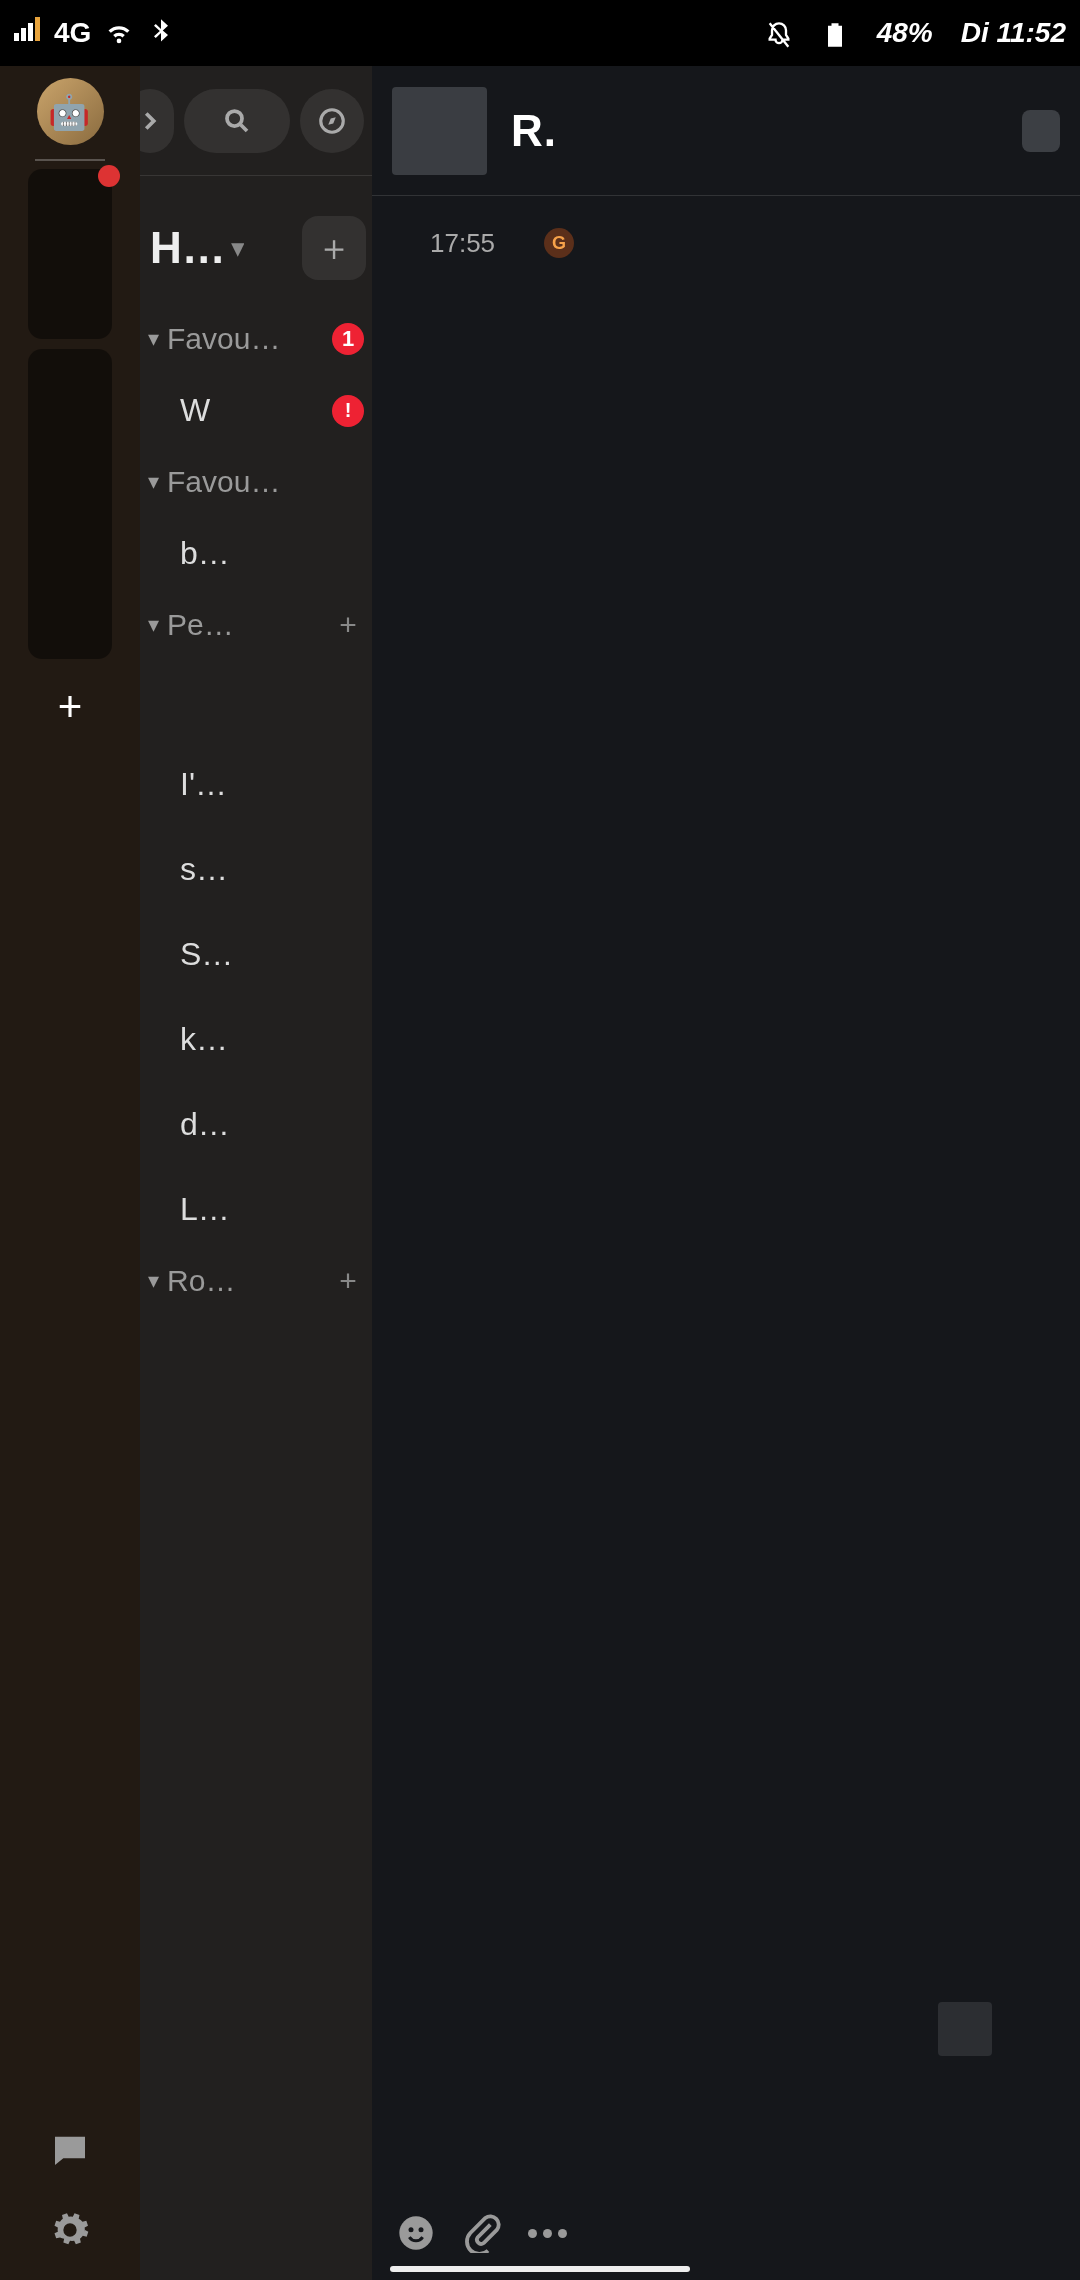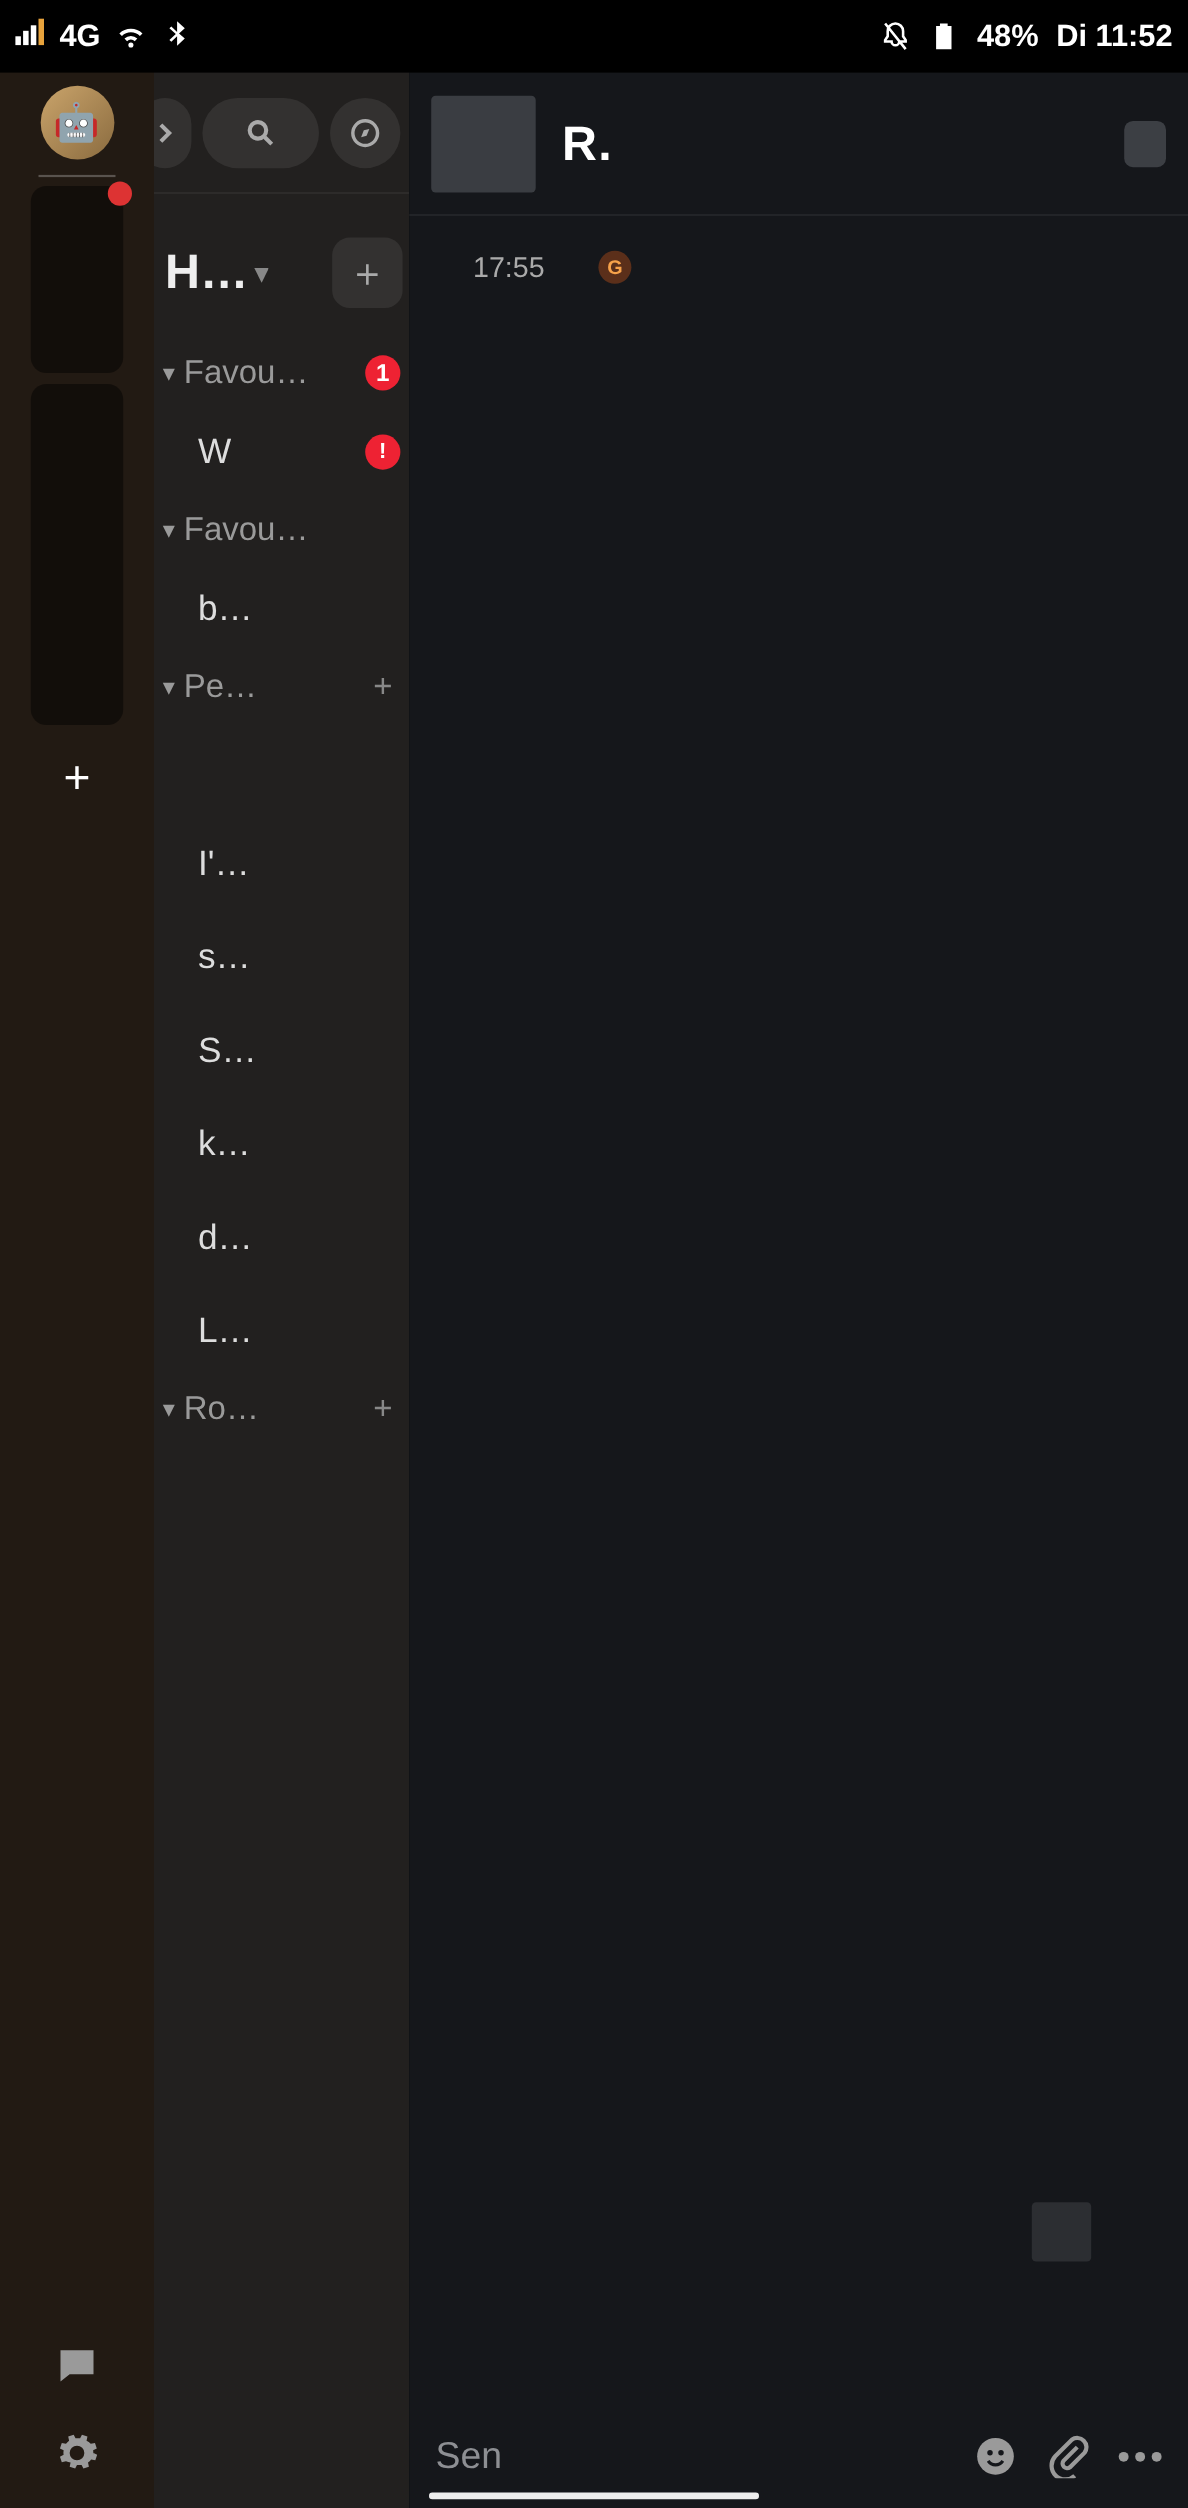--- a/index.html
+++ b/index.html
@@ -1,21 +1,21 @@
 <!DOCTYPE html>
 <html><head>
 <meta charset="utf-8">
 <style>
   * { margin: 0; padding: 0; box-sizing: border-box; }
   html, body { width: 743px; height: 1568px; overflow: hidden; background: #000; font-family: -apple-system, Helvetica, Arial, sans-serif; color: #ddd; }
 
   
   .status-bar { position: absolute; top: 0; left: 0; right: 0; height: 66px; background: #000; display: flex; align-items: center; justify-content: space-between; padding: 0 14px; font-size: 28px; font-weight: 600; color: #fff; }
   .sb-left { display: flex; align-items: flex-start; gap: 14px; }
-  .sb-right { display: flex; align-items: center; gap: 16px; }
+  .sb-right { display: flex; align-items: flex-end; gap: 28px; font-style: italic; }
   .signal { display:flex; align-items:flex-end; gap:2px; height:24px; }
   .bar { width:5px; background:#fff; }
   .bar.b1{height:8px} .bar.b2{height:13px} .bar.b3{height:18px} .bar.b4{height:24px; background:#e8a33c;}
   .icon24 { width:28px; height:28px; fill:#fff; }
   .batt { display:flex; align-items:center; }
 
   
   .app { position:absolute; top:66px; left:0; right:0; bottom:0; }
 
   
@@ -233,21 +233,20 @@
       <div class="chat-av"></div>
       <span class="chat-title">R.</span>
       <div class="chat-top-right"></div>
     </div>
     <div class="chat-body">
       <span class="msg-time">17:55</span>
       <span class="msg-dot">G</span>
       <div class="floating-sq"></div>
     </div>
     <div class="composer">
-      <span class="comp-input">Sen</span>
       <svg class="comp-ico" viewBox="0 0 24 24">
           <circle cx="12" cy="12" r="10" fill="#9a9a9a"></circle>
           <circle cx="9" cy="10" r="1.5" fill="#15171b"></circle>
           <circle cx="15" cy="10" r="1.5" fill="#15171b"></circle>
           <path d="M8 14.5c1 1.5 2.4 2.2 4 2.2s3-.7 4-2.2" stroke="#15171b" stroke-width="1.8" fill="none"></path>
         </svg>
       <svg class="comp-ico" viewBox="0 0 24 24">
           <path d="M17 7l-7.5 7.5a2.5 2.5 0 003.5 3.5L21 10a5 5 0 00-7-7L5 12a7.5 7.5 0 0010.6 10.6" fill="none" stroke="#9a9a9a" stroke-width="2.3"></path>
         </svg>
       <span class="dots">

